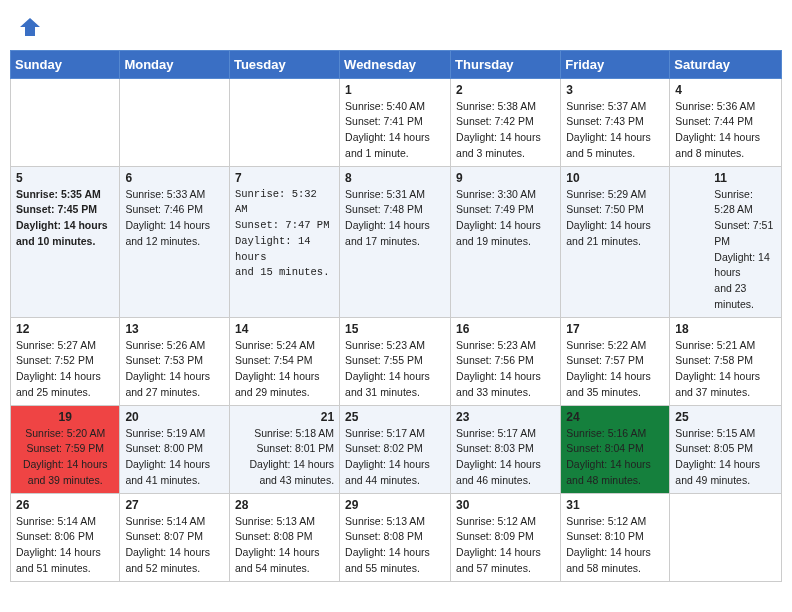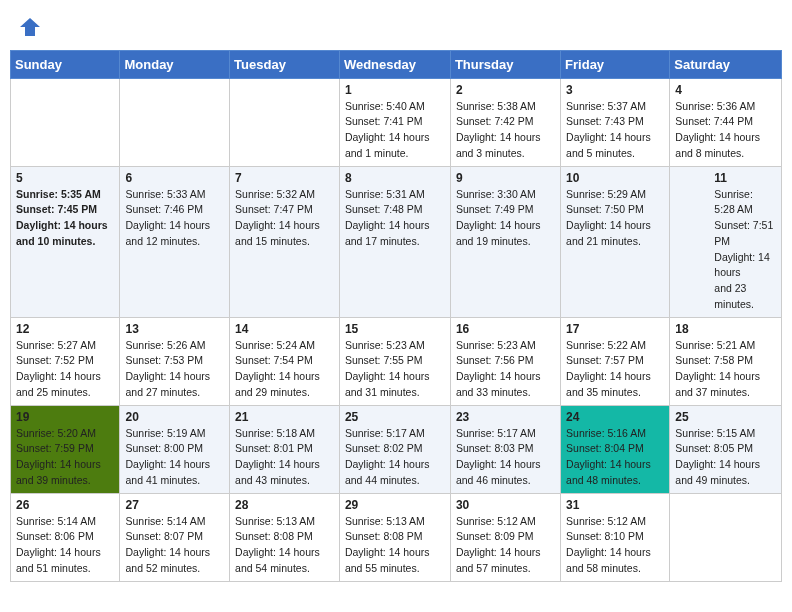--- a/index.html
+++ b/index.html
@@ -152,21 +152,21 @@
         </td>
         <td style="background-color: rgb(240, 244, 250);">
           <span class="day-number">6</span>
           <div class="day-info" style="white-space: pre-line;">Sunrise: 5:33 AM
 Sunset: 7:46 PM
 Daylight: 14 hours
 and 12 minutes.</div>
         </td>
         <td style="background-color: rgb(240, 244, 250);">
           <span class="day-number">7</span>
-          <div class="day-info" style="white-space: pre-line;">Sunrise: 5:32 AM
+          <div class="day-info" style="white-space: pre-line; font-family: Liberation Mono, monospace;">Sunrise: 5:32 AM
 Sunset: 7:47 PM
 Daylight: 14 hours
 and 15 minutes.</div>
         </td>
         <td style="background-color: rgb(240, 244, 250);">
           <span class="day-number">8</span>
           <div class="day-info" style="white-space: pre-line;">Sunrise: 5:31 AM
 Sunset: 7:48 PM
 Daylight: 14 hours
 and 17 minutes.</div>
@@ -238,56 +238,56 @@
         </td>
         <td>
           <span class="day-number">18</span>
           <div class="day-info" style="white-space: pre-line;">Sunrise: 5:21 AM
 Sunset: 7:58 PM
 Daylight: 14 hours
 and 37 minutes.</div>
         </td>
       </tr>
       <tr>
-        <td style="background-color: #4d7c0f;">
+        <td style="background-color: #ef4444; text-align: center;">
           <span class="day-number">19</span>
           <div class="day-info" style="white-space: pre-line;">Sunrise: 5:20 AM
 Sunset: 7:59 PM
 Daylight: 14 hours
 and 39 minutes.</div>
         </td>
         <td style="background-color: rgb(240, 244, 250);">
           <span class="day-number">20</span>
           <div class="day-info" style="white-space: pre-line;">Sunrise: 5:19 AM
 Sunset: 8:00 PM
 Daylight: 14 hours
 and 41 minutes.</div>
         </td>
-        <td style="background-color: rgb(240, 244, 250);">
+        <td style="background-color: rgb(240, 244, 250); text-align: right;">
           <span class="day-number">21</span>
           <div class="day-info" style="white-space: pre-line;">Sunrise: 5:18 AM
 Sunset: 8:01 PM
 Daylight: 14 hours
 and 43 minutes.</div>
         </td>
         <td style="background-color: rgb(240, 244, 250);">
           <span class="day-number">25</span>
           <div class="day-info" style="white-space: pre-line;">Sunrise: 5:17 AM
 Sunset: 8:02 PM
 Daylight: 14 hours
 and 44 minutes.</div>
         </td>
         <td style="background-color: rgb(240, 244, 250);">
           <span class="day-number">23</span>
           <div class="day-info" style="white-space: pre-line;">Sunrise: 5:17 AM
 Sunset: 8:03 PM
 Daylight: 14 hours
 and 46 minutes.</div>
         </td>
-        <td style="background-color: #14b8a6;">
+        <td style="background-color: #15803d;">
           <span class="day-number">24</span>
           <div class="day-info" style="white-space: pre-line;">Sunrise: 5:16 AM
 Sunset: 8:04 PM
 Daylight: 14 hours
 and 48 minutes.</div>
         </td>
         <td style="background-color: rgb(240, 244, 250);">
           <span class="day-number">25</span>
           <div class="day-info" style="white-space: pre-line;">Sunrise: 5:15 AM
 Sunset: 8:05 PM

